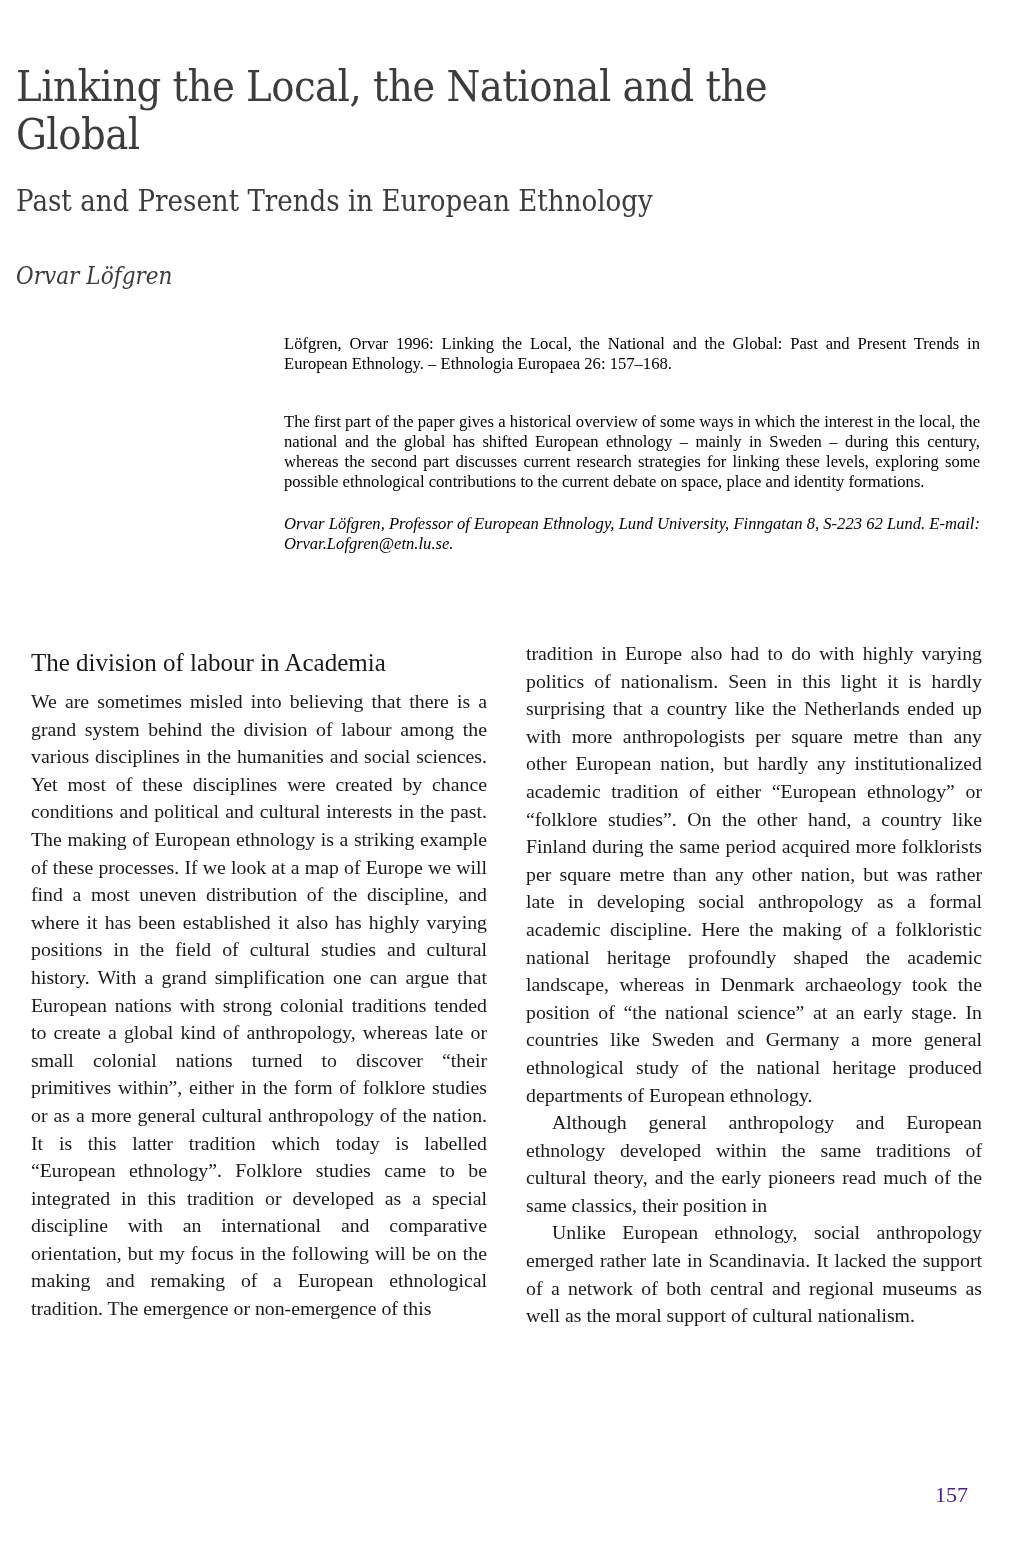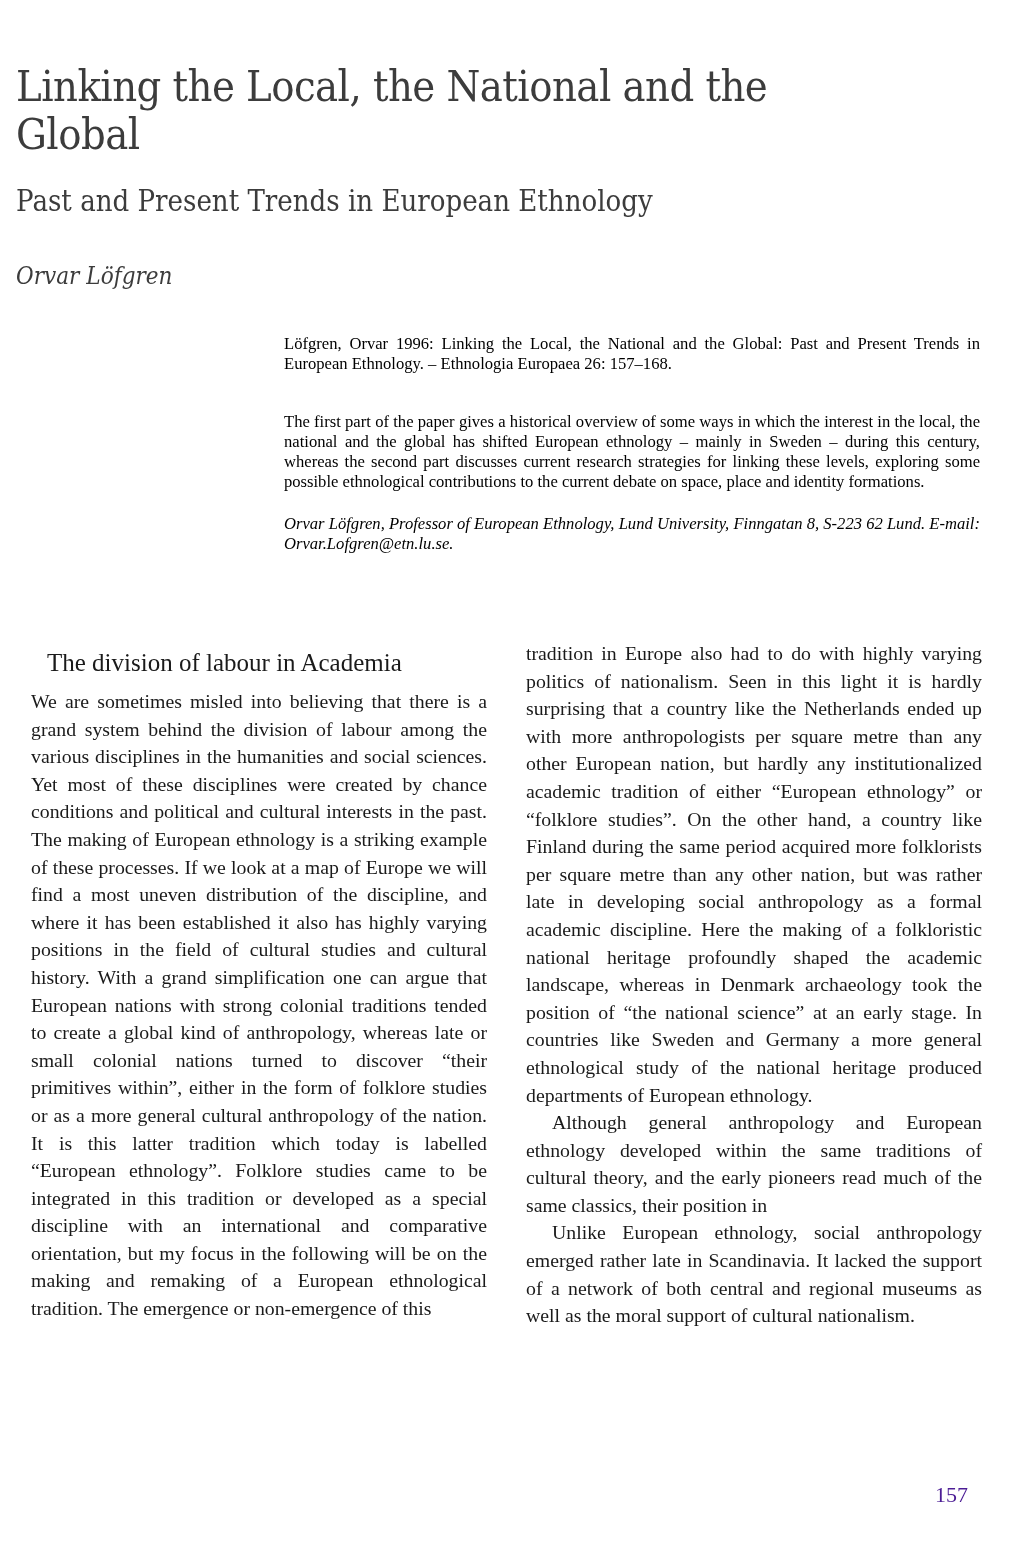--- a/index.html
+++ b/index.html
@@ -42,21 +42,21 @@
       font-family: "Liberation Serif", serif;
       font-size: 19.8px; line-height: 27.6px; color: #1a1a1a;
     }
     .col-left { left: 31px; }
     .col-right { left: 526px; }
     .col p { margin: 0; text-align: justify; font-family: Liberation Serif, serif; }
     .col p.indent { text-indent: 26px; }
     .section-heading {
       font-family: "Liberation Serif", serif;
       font-size: 25px; line-height: 30px; font-weight: normal;
-      margin: 8px 0 10px 16px; color: #1a1a1a;
+      margin: 8px 0 10px 0; color: #1a1a1a;
     }
     .page-number {
       position: absolute; left: 935px; top: 1482px;
       font-family: "Liberation Serif", serif; font-size: 22px; color: #4c1d95;
     }
   </style>
 </head>
 <body>
 
 <h1 class="title">Linking the Local, the National and the Global</h1>

